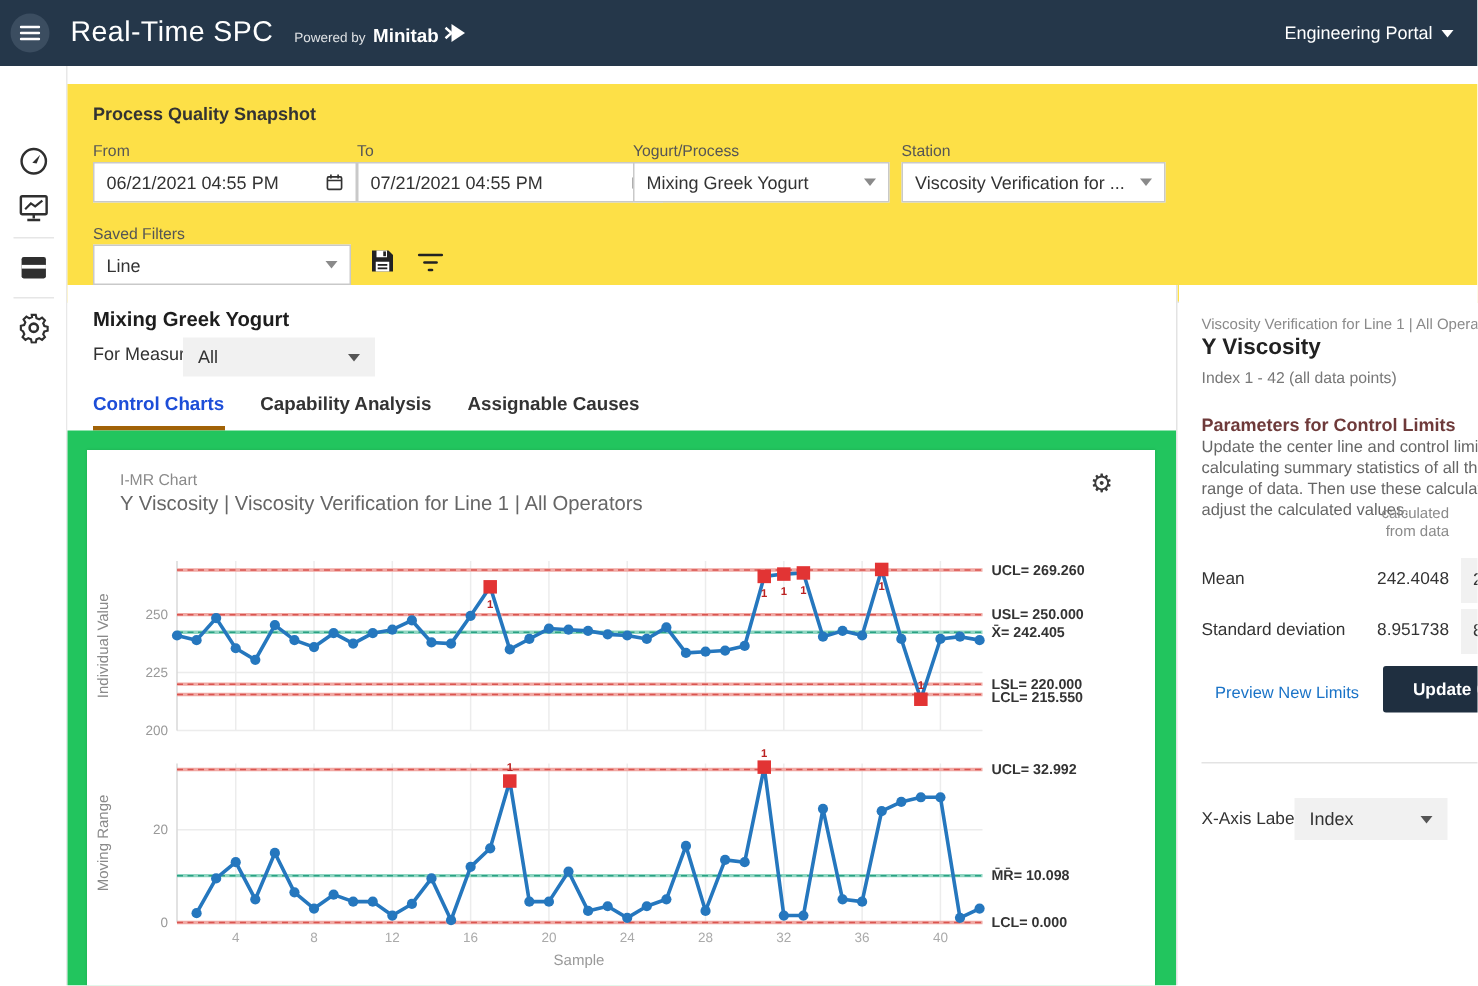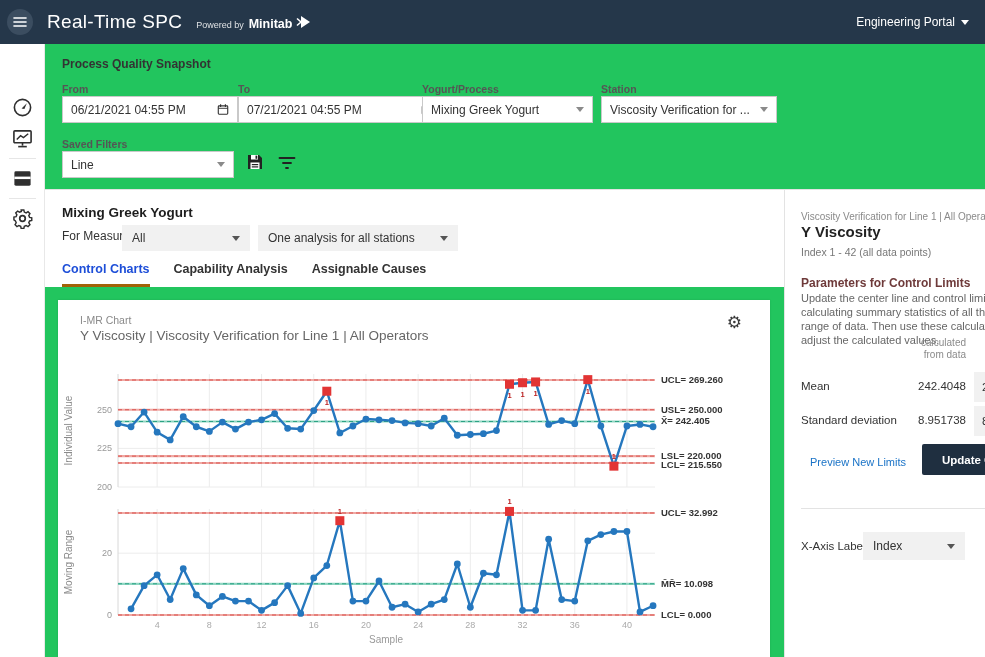--- a/index.html
+++ b/index.html
@@ -16,23 +16,23 @@
   .powered svg { margin-left:4px; position:relative; top:1px; }
   .hdr-right { margin-left:auto; margin-right:16px; color:#fff; font-size:12px; display:flex; align-items:center; gap:6px; cursor:pointer; }
   .caret-w { width:0; height:0; border-left:4px solid transparent; border-right:4px solid transparent; border-top:5px solid #fff; }
 
   
   .rail { position:absolute; left:0; top:44px; width:45px; height:613px; background:#fff; border-right:1px solid #e8e8e8; }
   .rail .ric { position:absolute; left:12px; width:21px; height:21px; cursor:pointer; color:#2f2f2f; }
   .rail .div { position:absolute; left:9px; width:27px; height:1px; background:#e6e6e6; }
 
   
-  .filters { position:absolute; left:45px; top:44px; width:940px; height:146px; background:#22c55e; border-bottom:1px solid #e3e3e3; }
+  .filters { position:absolute; left:45px; top:56px; width:940px; height:146px; background:#fde047; border-bottom:1px solid #e3e3e3; }
   .f-title { position:absolute; left:17px; top:13px; font-size:12px; font-weight:bold; color:#333; }
-  .f-label { position:absolute; font-size:10.5px; color:#555;font-weight:bold; }
+  .f-label { position:absolute; font-size:10.5px; color:#555; }
   .f-box { position:absolute; height:27px; border:1px solid #c9c9c9; background:#fff; display:flex; align-items:center; font-size:12px; color:#333; padding:0 8px; }
   .f-box .val { flex:1; white-space:nowrap; overflow:hidden; }
   .caret-g { width:0; height:0; border-left:4px solid transparent; border-right:4px solid transparent; border-top:5px solid #8a8a8a; }
   .icon-btn { position:absolute; width:20px; height:20px; cursor:pointer; }
   input.f-input { width:100%; border:none; outline:none; font-size:12px; color:#333; font-family:inherit; background:transparent; }
 
   
   .main { position:absolute; left:45px; top:190px; width:740px; height:467px; background:#fff; border-right:1px solid #e3e3e3; }
   .m-title { position:absolute; left:17px; top:15px; font-size:13.5px; font-weight:bold; color:#1d1d1d; }
   .m-measure-label { position:absolute; left:17px; top:39px; font-size:12px; color:#333; }
@@ -177,24 +177,20 @@
       </g>
     </svg>
 </div>
 
 <div class="main">
   <div class="m-title">Mixing Greek Yogurt</div>
   <div class="m-measure-label">For Measure:</div>
 
   <div class="ddl-gray" style="left:77px; top:35px; width:128px">
     <span class="val">All</span>
-    <span class="caret-d"></span>
-  </div>
-  <div class="ddl-gray" style="left:213px; top:35px; width:200px">
-    <span class="val">One analysis for all stations</span>
     <span class="caret-d"></span>
   </div>
 
   <div class="tabs">
     <div class="tab active">Control Charts</div>
     <div class="tab">Capability Analysis</div>
     <div class="tab">Assignable Causes</div>
   </div>
 
   <div class="gray-area">

